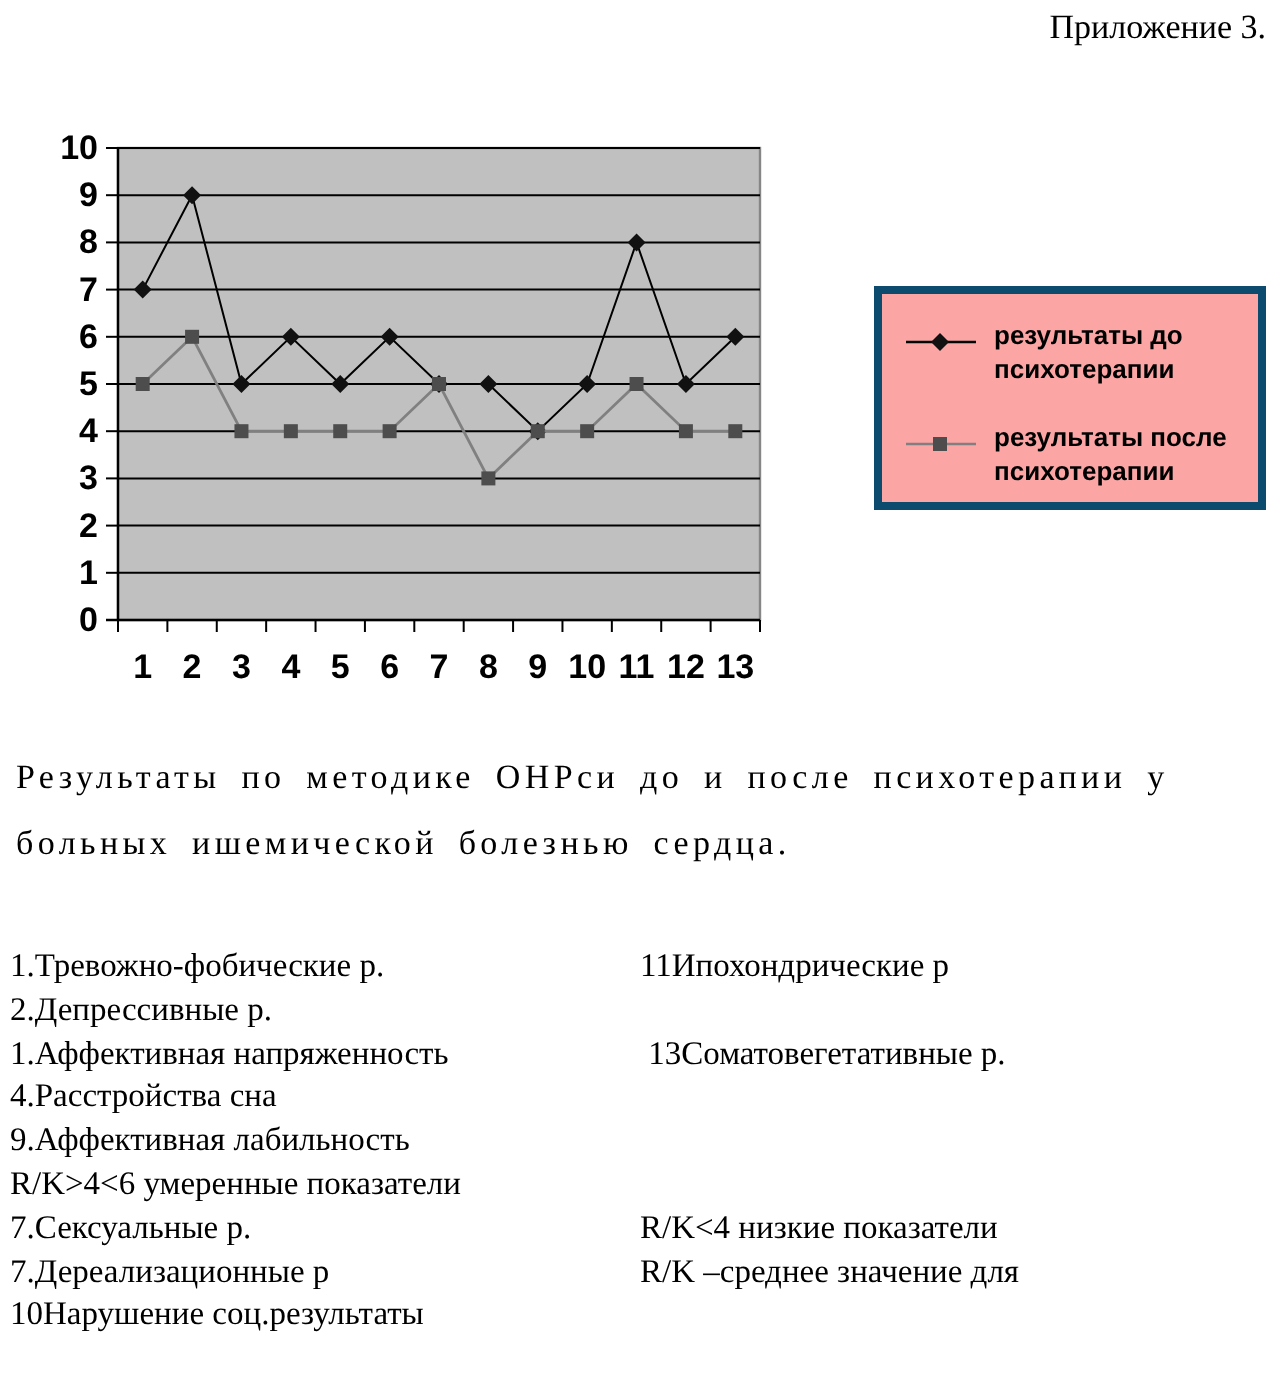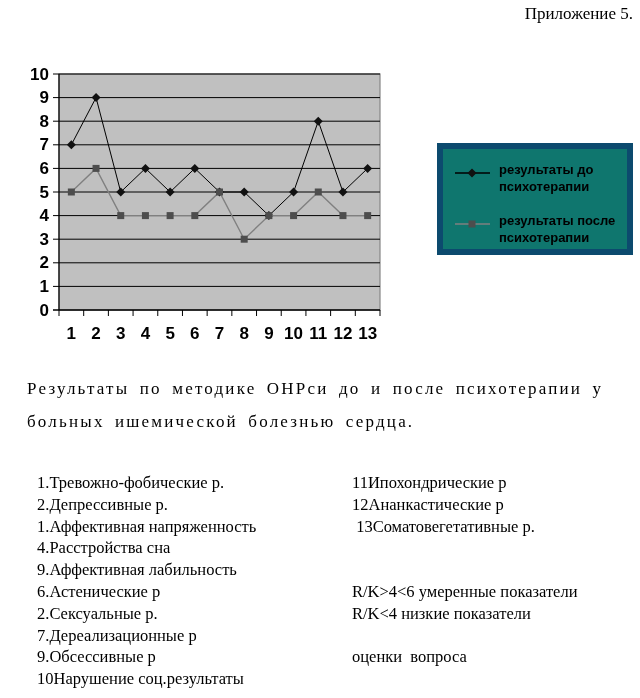--- a/index.html
+++ b/index.html
@@ -7,48 +7,48 @@
     position:relative; width:640px; height:698px; background:#ffffff;
     font-family:"Liberation Serif", serif; color:#000; overflow:hidden;
   }
   .title {
     position:absolute; top:4px; left:418px; width:215px;
     text-align:right; font-size:17px;
   }
   .chart-svg { position:absolute; left:0; top:0; }
   .legend {
     position:absolute; left:437px; top:143px; width:196px; height:112px;
-    box-sizing:border-box; border:6px solid #0c4a6e; background:#0f766e;
+    box-sizing:border-box; border:4px solid #0c4a6e; background:#fca5a5;
     padding:13px 4px 0 11px;
   }
   .legend-entry { display:flex; align-items:flex-start; margin-bottom:18px; }
   .legend-marker { flex:0 0 38px; margin-top:5px; }
   .legend-label {
     font-family:"Liberation Sans", sans-serif; font-weight:bold;
     font-size:13px; line-height:16.5px; padding-left:7px; width:132px;
   }
   .caption {
     position:absolute; left:8px; top:372px; width:630px;
     font-size:17px; letter-spacing:2.2px; word-spacing:4px; line-height:33px;
   }
-  .caption-line { display:block;margin-left:19px; }
+  .caption-line { display:block; }
   .list {
     position:absolute; left:5px; top:472px; width:632px;
     font-size:16.5px; line-height:21.8px;
   }
   .list-row { display:flex; }
-  .list-left { flex:0 0 315px;margin-left:32px; }
+  .list-left { flex:0 0 315px; }
   .list-right { white-space:pre;text-align:center; }
 </style>
 </head>
 <body>
 
 <div id="page">
 
-  <div class="title">Приложение 5.</div>
+  <div class="title">Приложение 3.</div>
 
   <svg id="chart" class="chart-svg" width="410" height="352">
       <rect x="59" y="74" width="321" height="236" fill="#c0c0c0" stroke="#868686" stroke-width="1.2"></rect>
       <line x1="59" x2="380" y1="310" y2="310" stroke="#000000" stroke-width="1"></line>
       <line x1="53" x2="59" y1="310" y2="310" stroke="#000" stroke-width="1"></line>
       <text x="49" y="315.5" text-anchor="end" fill="#000" font-family="&quot;Liberation Sans&quot;, sans-serif" font-weight="bold" font-size="17">0</text>
       <line x1="59" x2="380" y1="286.4" y2="286.4" stroke="#000000" stroke-width="1"></line>
       <line x1="53" x2="59" y1="286.4" y2="286.4" stroke="#000" stroke-width="1"></line>
       <text x="49" y="291.9" text-anchor="end" fill="#000" font-family="&quot;Liberation Sans&quot;, sans-serif" font-weight="bold" font-size="17">1</text>
       <line x1="59" x2="380" y1="262.8" y2="262.8" stroke="#000000" stroke-width="1"></line>
@@ -159,47 +159,42 @@
     <span class="caption-line">больных ишемической болезнью сердца.</span>
   </div>
 
   <div id="list" class="list">
       <div class="list-row">
         <span class="list-left">1.Тревожно-фобические р.</span>
         <span class="list-right">11Ипохондрические р</span>
       </div>
       <div class="list-row">
         <span class="list-left">2.Депрессивные р.</span>
-        <span class="list-right">12Ананкастические р</span>
       </div>
       <div class="list-row">
         <span class="list-left">1.Аффективная напряженность</span>
         <span class="list-right"> 13Соматовегетативные р.</span>
       </div>
       <div class="list-row">
         <span class="list-left">4.Расстройства сна</span>
         <span class="list-right"></span>
       </div>
       <div class="list-row">
         <span class="list-left">9.Аффективная лабильность</span>
       </div>
       <div class="list-row">
-        <span class="list-left">6.Астенические р</span>
         <span class="list-right">R/K&gt;4&lt;6 умеренные показатели</span>
       </div>
       <div class="list-row">
-        <span class="list-left">2.Сексуальные р.</span>
+        <span class="list-left">7.Сексуальные р.</span>
         <span class="list-right">R/K&lt;4 низкие показатели</span>
       </div>
       <div class="list-row">
         <span class="list-left">7.Дереализационные р</span>
-      </div>
-      <div class="list-row">
-        <span class="list-left">9.Обсессивные р</span>
-        <span class="list-right">оценки  вопроса</span>
+        <span class="list-right">R/K –среднее значение для</span>
       </div>
       <div class="list-row">
         <span class="list-left">10Нарушение соц.результаты</span>
         <span class="list-right"></span>
       </div>
     </div>
 
 </div>
 
 </body></html>

